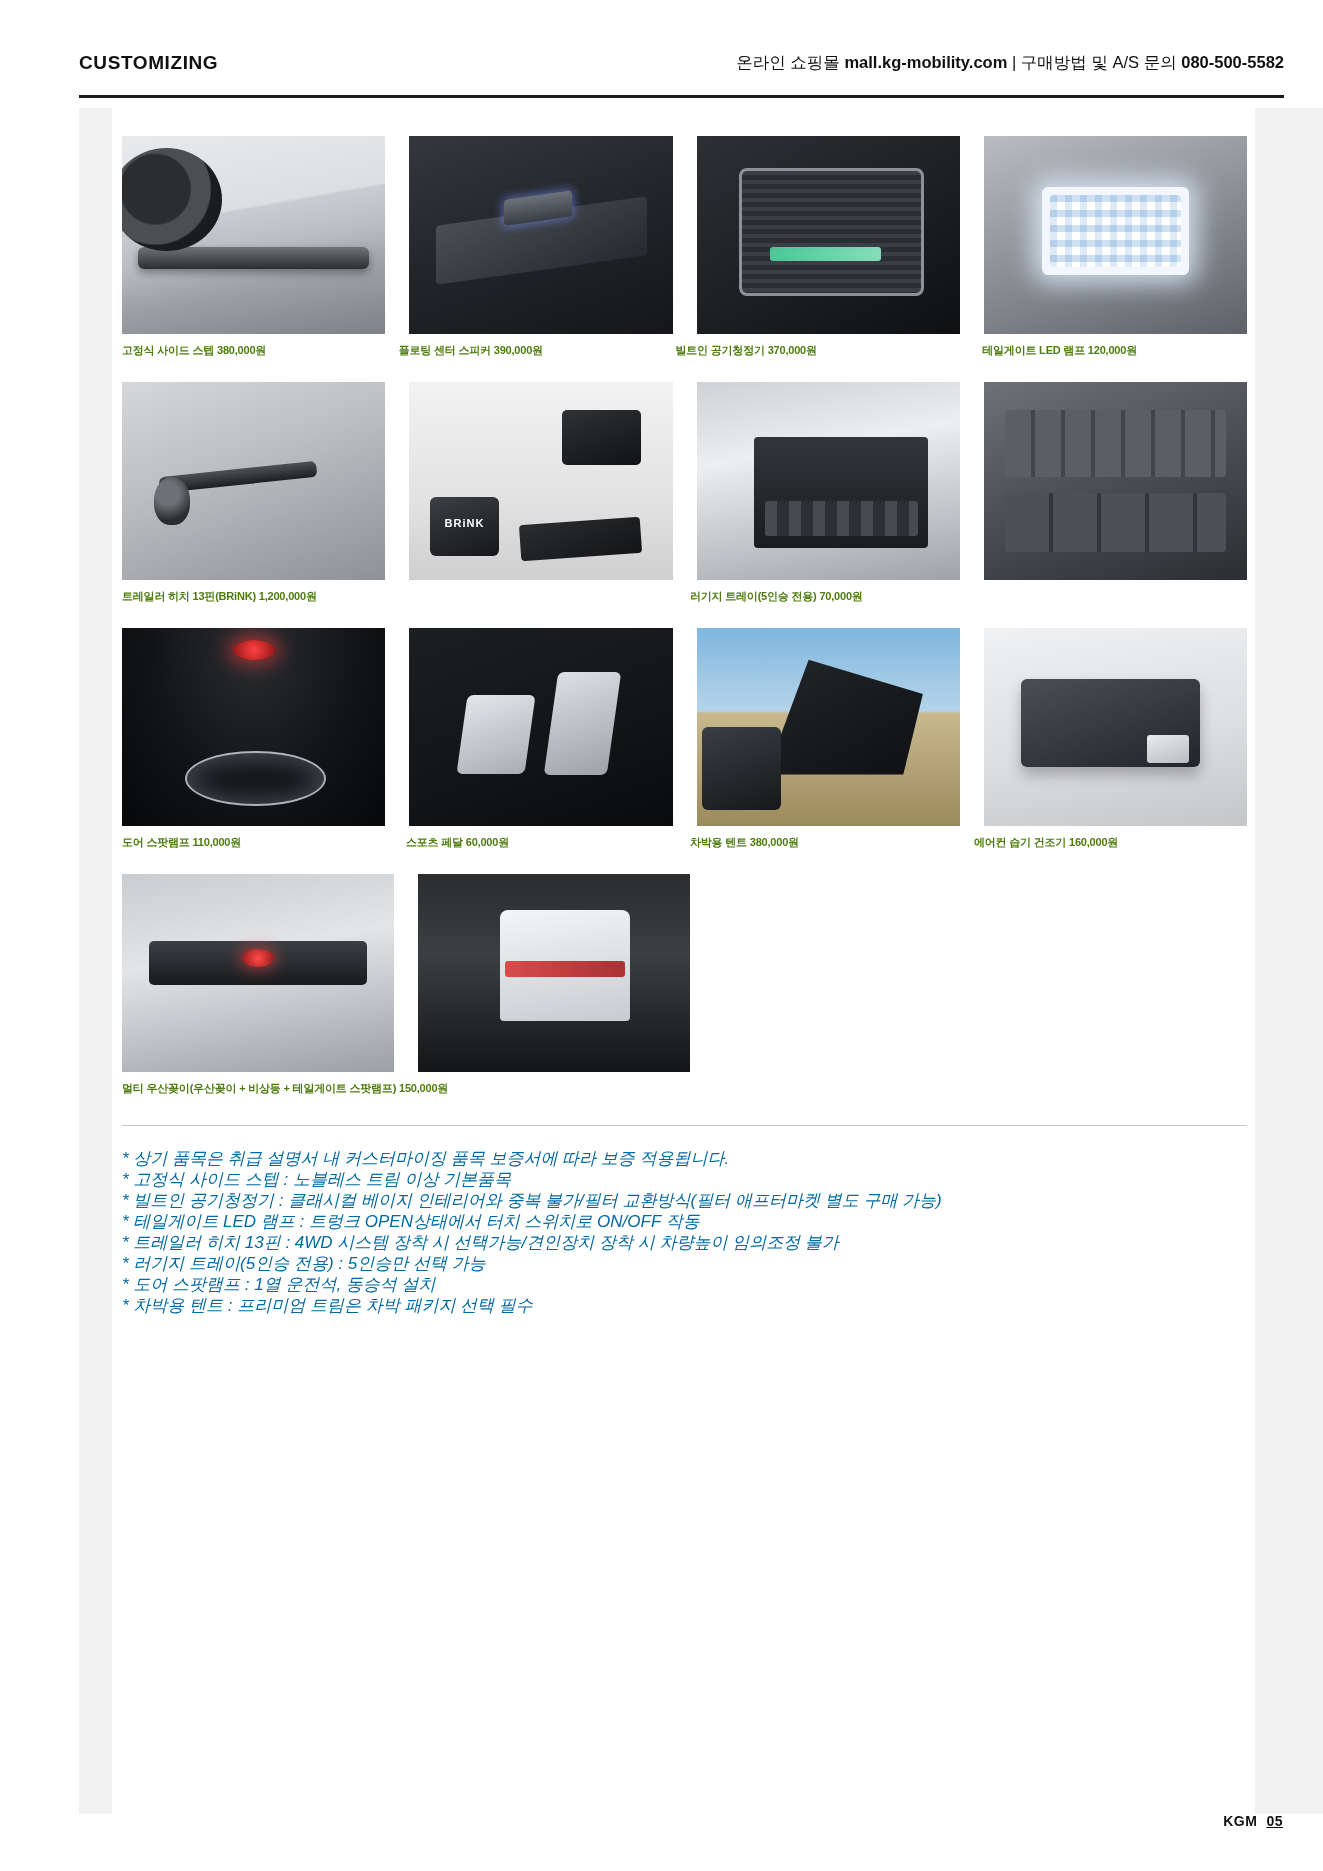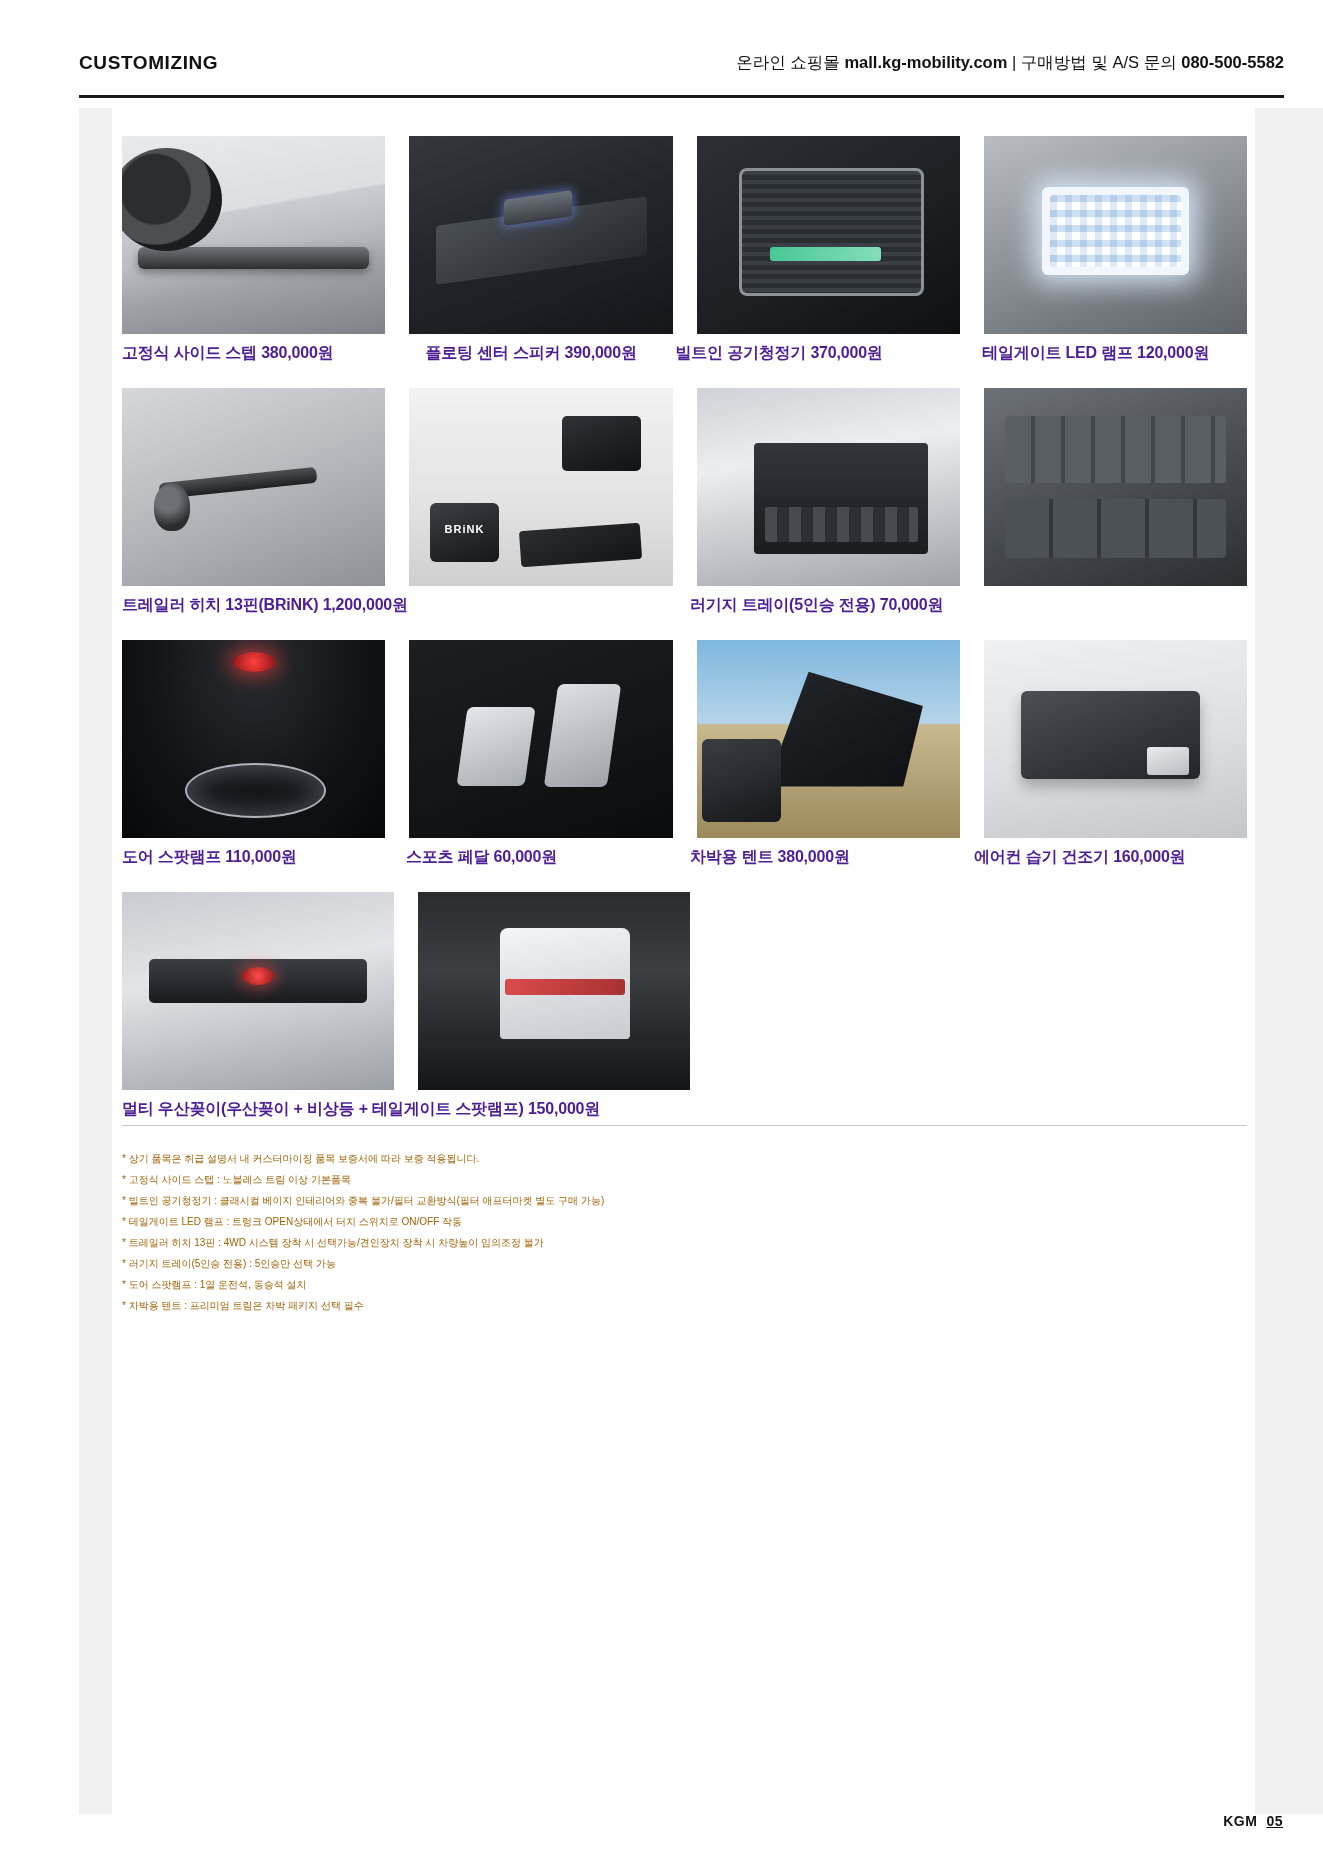--- a/index.html
+++ b/index.html
@@ -76,41 +76,42 @@
     overflow:hidden;
     background:#cfcfcf;
   }
   .caption-row{
     display:flex;
     gap:12px;
     margin-top:9px;
     margin-bottom:24px;
   }
   .caption{
-    font-size:16px;
+    font-size:11px;
     font-weight:bold;
-    color:#4c1d95;
+    color:#4d7c0f;
     white-space:nowrap;
     letter-spacing:-0.2px;
   }
   .caption .price{font-weight:bold;}
   
   .notes-rule{
     position:absolute;
     left:100px;top:1125px;
     width:1125px;height:1px;
     background:#c9c9c9;
   }
   .notes{
     position:absolute;
     left:100px;top:1148px;
     width:1100px;
-    font-size:10px;
+    font-size:17px;
     line-height:21px;
-    color:#a16207;
+    color:#0369a1;
+    font-style:italic;
   }
   .notes div{white-space:nowrap;}
   
   .footer{
     position:absolute;
     right:62px;bottom:42px;
     font-size:14px;
     font-weight:bold;
     letter-spacing:0.5px;
     color:#111;
@@ -267,21 +268,21 @@
         </div>
         <div class="tile" style="width:272px;height:198px;">
           <div class="ph img-ledlamp"></div>
         </div>
       </div>
       <div class="caption-row">
         <div class="caption" style="width:272px;">
           <span>고정식 사이드 스텝</span>
           <span class="price">380,000원</span>
         </div>
-        <div class="caption" style="width:272px;text-align:center;">
+        <div class="caption" style="width:272px;">
           <span>플로팅 센터 스피커</span>
           <span class="price">390,000원</span>
         </div>
         <div class="caption" style="width:272px;">
           <span>빌트인 공기청정기</span>
           <span class="price">370,000원</span>
         </div>
         <div class="caption" style="width:272px;padding-left:30px;">
           <span>테일게이트 LED 램프</span>
           <span class="price">120,000원</span>

